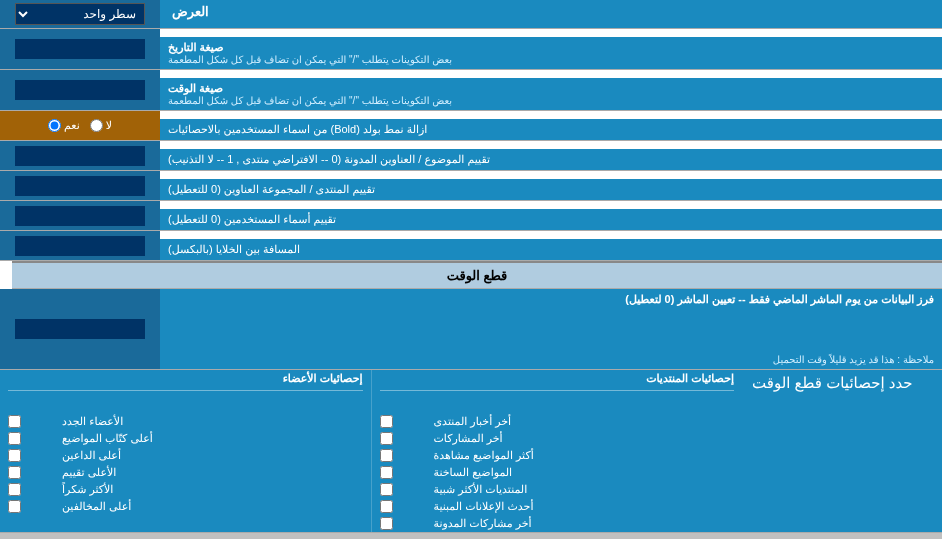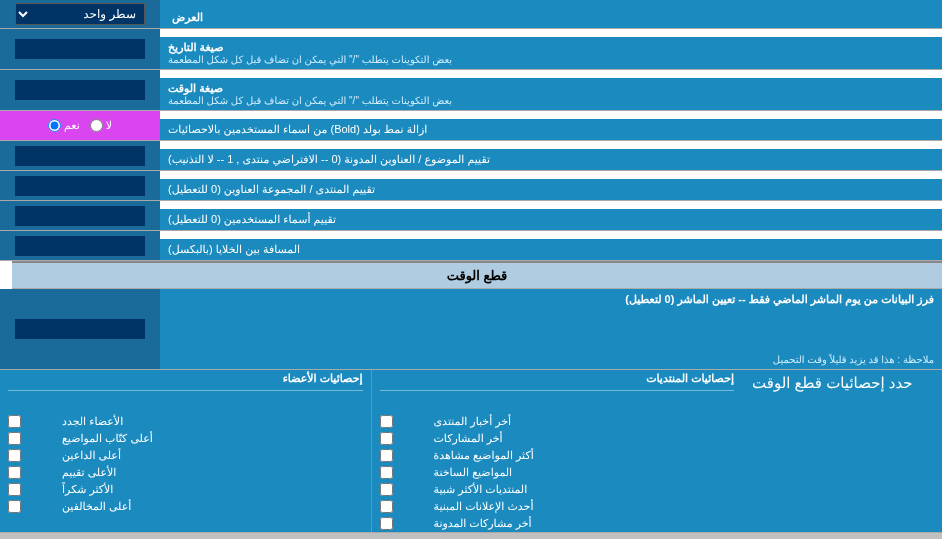--- a/index.html
+++ b/index.html
@@ -52,21 +52,21 @@
       color: #fff;
       border: none;
       padding: 3px 6px;
       font-size: 12px;
       text-align: center;
       width: 130px;
       direction: ltr;
     }
 
     .radio-cell {
-      background: #d946ef;
+      background: #a16207;
       display: flex;
       align-items: center;
       justify-content: center;
       padding: 4px 10px;
       gap: 10px;
       min-width: 160px;
       max-width: 160px;
       flex-direction: row-reverse;
     }
 
@@ -136,24 +136,24 @@
       width: 100%;
       border-bottom: 1px solid #aaa;
       min-height: 28px;
     }
 
     .top-label {
       background: #1a8abf;
       color: #fff;
       padding: 4px 12px;
       display: flex;
-      align-items: flex-end;
+      align-items: flex-start;
       justify-content: flex-end;
       font-weight: bold;
-      font-size: 11px;
+      font-size: 13px;
       flex: 1;
     }
 
     .top-input {
       background: #1a6a9a;
       display: flex;
       align-items: center;
       padding: 3px 6px;
       min-width: 160px;
       max-width: 160px;

